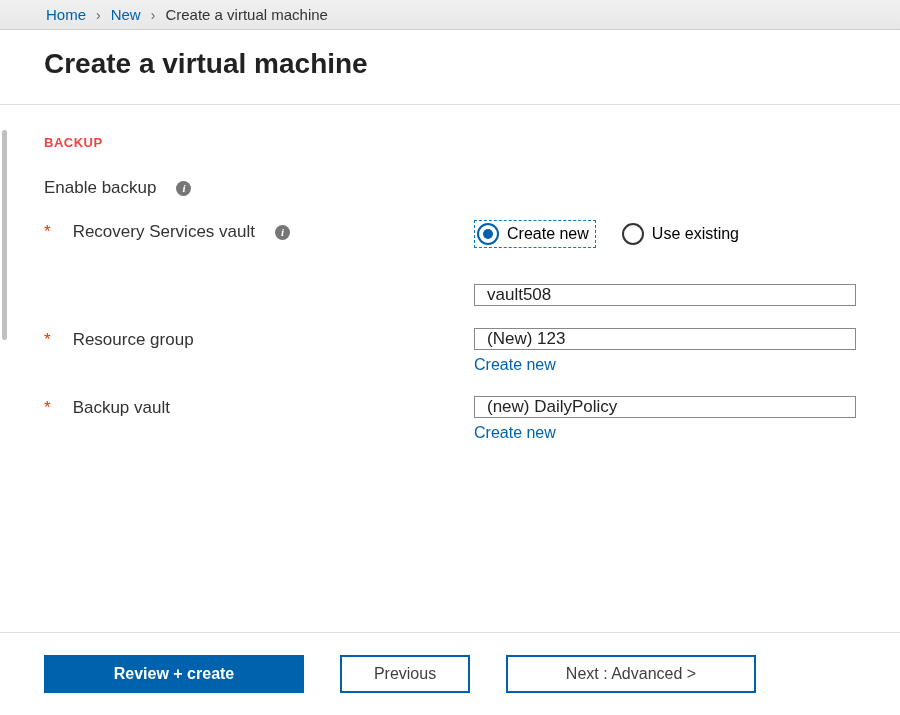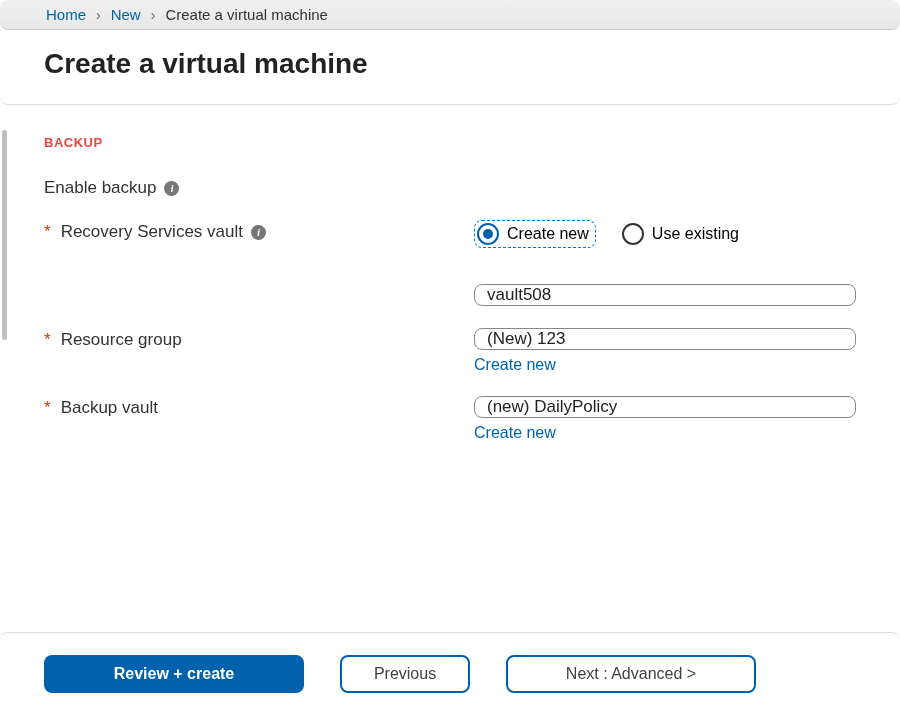--- a/index.html
+++ b/index.html
@@ -1,15 +1,15 @@
 <!DOCTYPE html>
 <html><head>
   <meta charset="utf-8">
   <style>
-    * { box-sizing: border-box; margin: 0; padding: 0; border-radius: 8px; }
+    * { box-sizing: border-box; margin: 0; padding: 0; }
     body {
       font-family: "Segoe UI", -apple-system, BlinkMacSystemFont, sans-serif;
       background: #fff;
       width: 900px;
       height: 715px;
       overflow: hidden;
       position: relative;
     }
     .topbar {
       background: linear-gradient(to bottom, #f0f0f0, #e8e8e8);
@@ -40,21 +40,21 @@
       display: flex;
       align-items: flex-start;
       margin-bottom: 22px;
     }
     .form-label-col {
       width: 430px;
       flex-shrink: 0;
       padding-top: 2px;
       display: flex;
       align-items: center;
-      gap: 6px;
+      gap: 18px;
       font-size: 17px;
       color: #333;
     }
     .req { color: #d83b01; margin-right: 4px; }
     .info-icon {
       display: inline-flex;
       width: 15px; height: 15px;
       border-radius: 50%;
       background: #767676;
       color: #fff;

